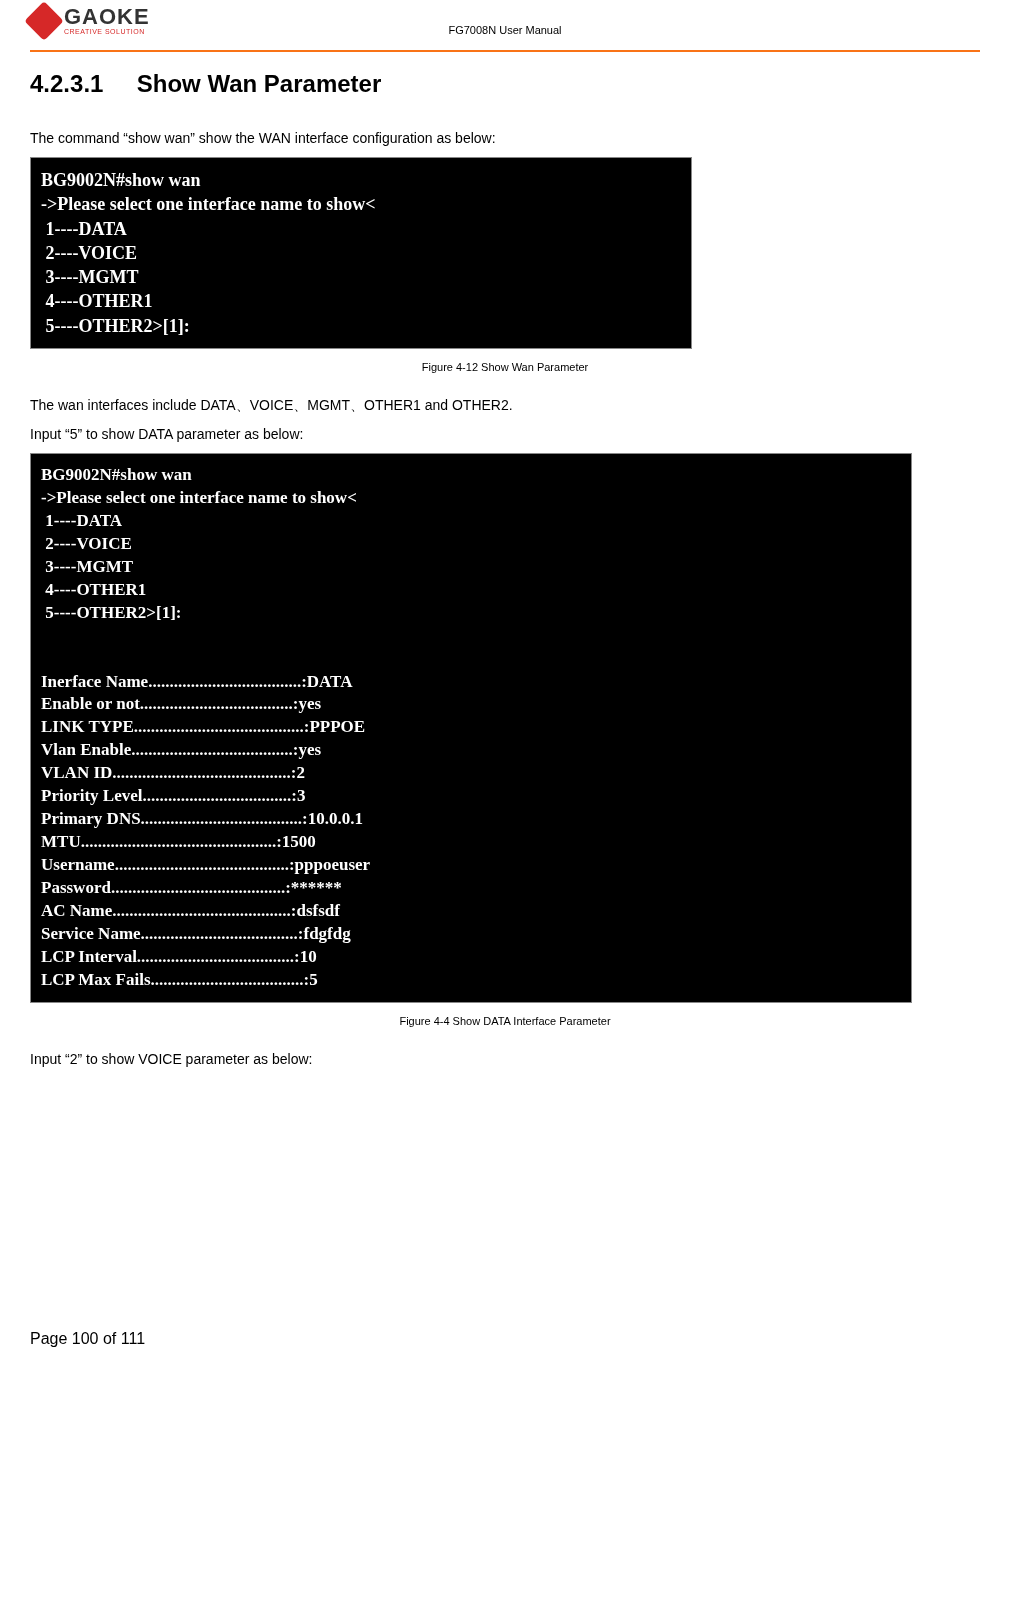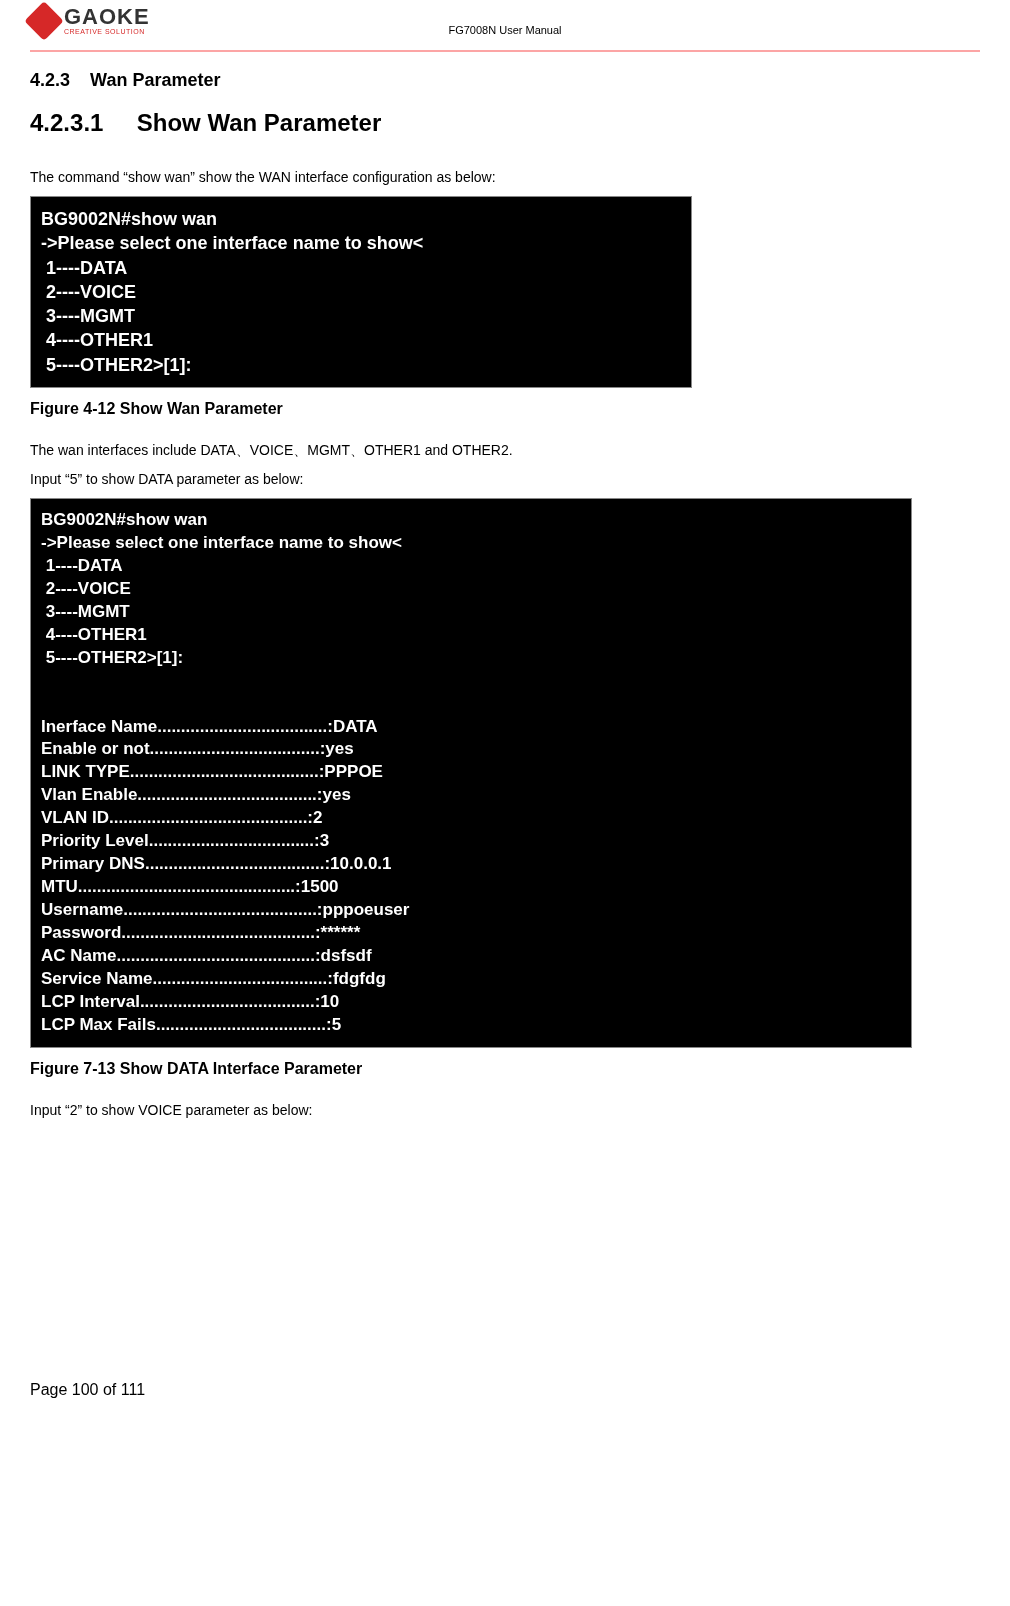--- a/index.html
+++ b/index.html
@@ -14,21 +14,21 @@
   .page {
     padding: 10px 30px 30px 30px;
     box-sizing: border-box;
   }
   .topbar {
     display: flex;
     align-items: center;
     justify-content: center;
     position: relative;
     height: 40px;
-    border-bottom: 2px solid #fca5a5;
+    border-bottom: 2px solid #f97316;
     margin-bottom: 18px;
   }
   .logo {
     position: absolute;
     left: 0;
     top: -4px;
     display: flex;
     align-items: center;
     gap: 6px;
   }
@@ -69,40 +69,41 @@
     margin: 10px 0 30px 0;
   }
   .body-text {
     font-size: 14px;
     margin: 8px 0;
     line-height: 1.5;
   }
   .terminal {
     background: #000;
     color: #fff;
-    font-family: Liberation Sans, sans-serif;
+    font-family: Liberation Serif, serif;
     font-weight: bold;
     font-size: 18px;
     padding: 10px 10px;
     white-space: pre;
     line-height: 1.35;
     border: 1px solid #888;
     margin: 8px 0 12px 0;
     overflow: hidden;
   }
   .terminal.small {
     width: 640px;
   }
   .terminal.big {
     width: 860px;
     font-size: 17px;
   }
   .figure-caption {
-    font-weight: bold;
-    font-size: 16px;
+    text-align: center;
+    font-weight: normal;
+    font-size: 11px;
     margin: 12px 0 22px 0;
   }
   .footer {
     text-align: left;
     font-size: 16px;
     margin-top: 260px;
   }
 </style>
 </head>
 <body>
@@ -112,24 +113,20 @@
     <div class="logo">
       <div class="logo-mark"></div>
       <div class="logo-text">
         <span class="logo-brand">GAOKE</span>
         <span class="logo-tag">CREATIVE SOLUTION</span>
       </div>
     </div>
     <div class="doc-title">FG7008N User Manual</div>
   </div>
 
-  <div class="h3">
-    <span>4.2.3</span>&nbsp;&nbsp;&nbsp;
-    <span>Wan Parameter</span>
-  </div>
 
   <div class="h4">
     <span>4.2.3.1</span>&nbsp;&nbsp;&nbsp;&nbsp;
     <span>Show Wan Parameter</span>
   </div>
 
   <p class="body-text">The command “show wan” show the WAN interface configuration as below:</p>
 
   <div class="terminal small">BG9002N#show wan
 -&gt;Please select one interface name to show&lt;
@@ -161,18 +158,18 @@
 Priority Level...................................:3
 Primary DNS......................................:10.0.0.1
 MTU..............................................:1500
 Username.........................................:pppoeuser
 Password.........................................:******
 AC Name..........................................:dsfsdf
 Service Name.....................................:fdgfdg
 LCP Interval.....................................:10
 LCP Max Fails....................................:5</div>
 
-  <div class="figure-caption">Figure 7-13  Show DATA Interface Parameter</div>
+  <div class="figure-caption">Figure 4-4  Show DATA Interface Parameter</div>
 
   <p class="body-text">Input “2” to show VOICE parameter as below:</p>
 
   <div class="footer">Page 100 of 111</div>
 </div>
 
 </body></html>

